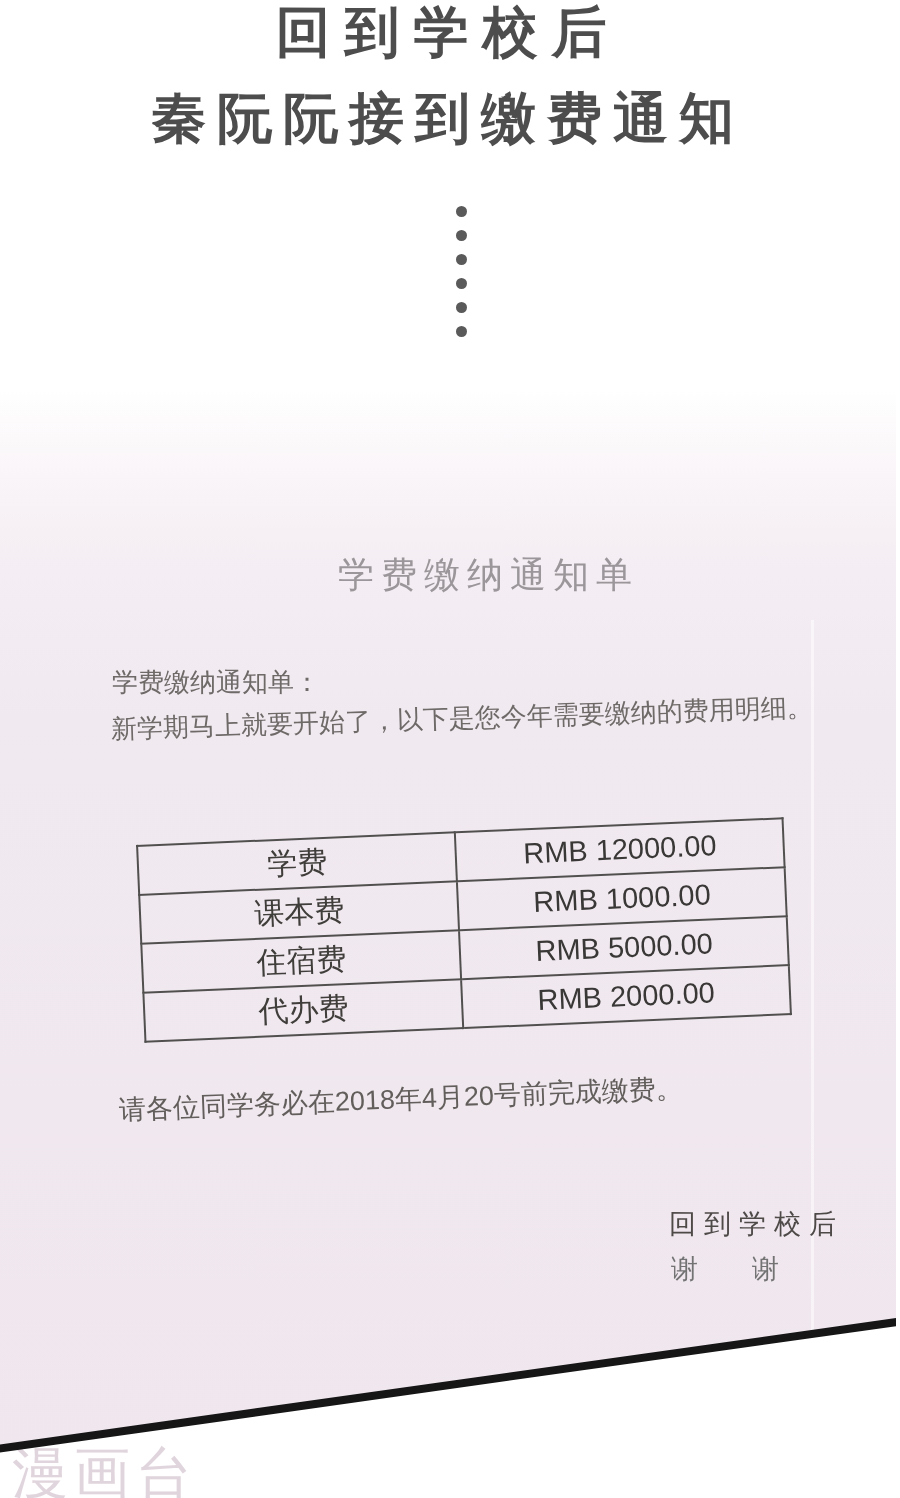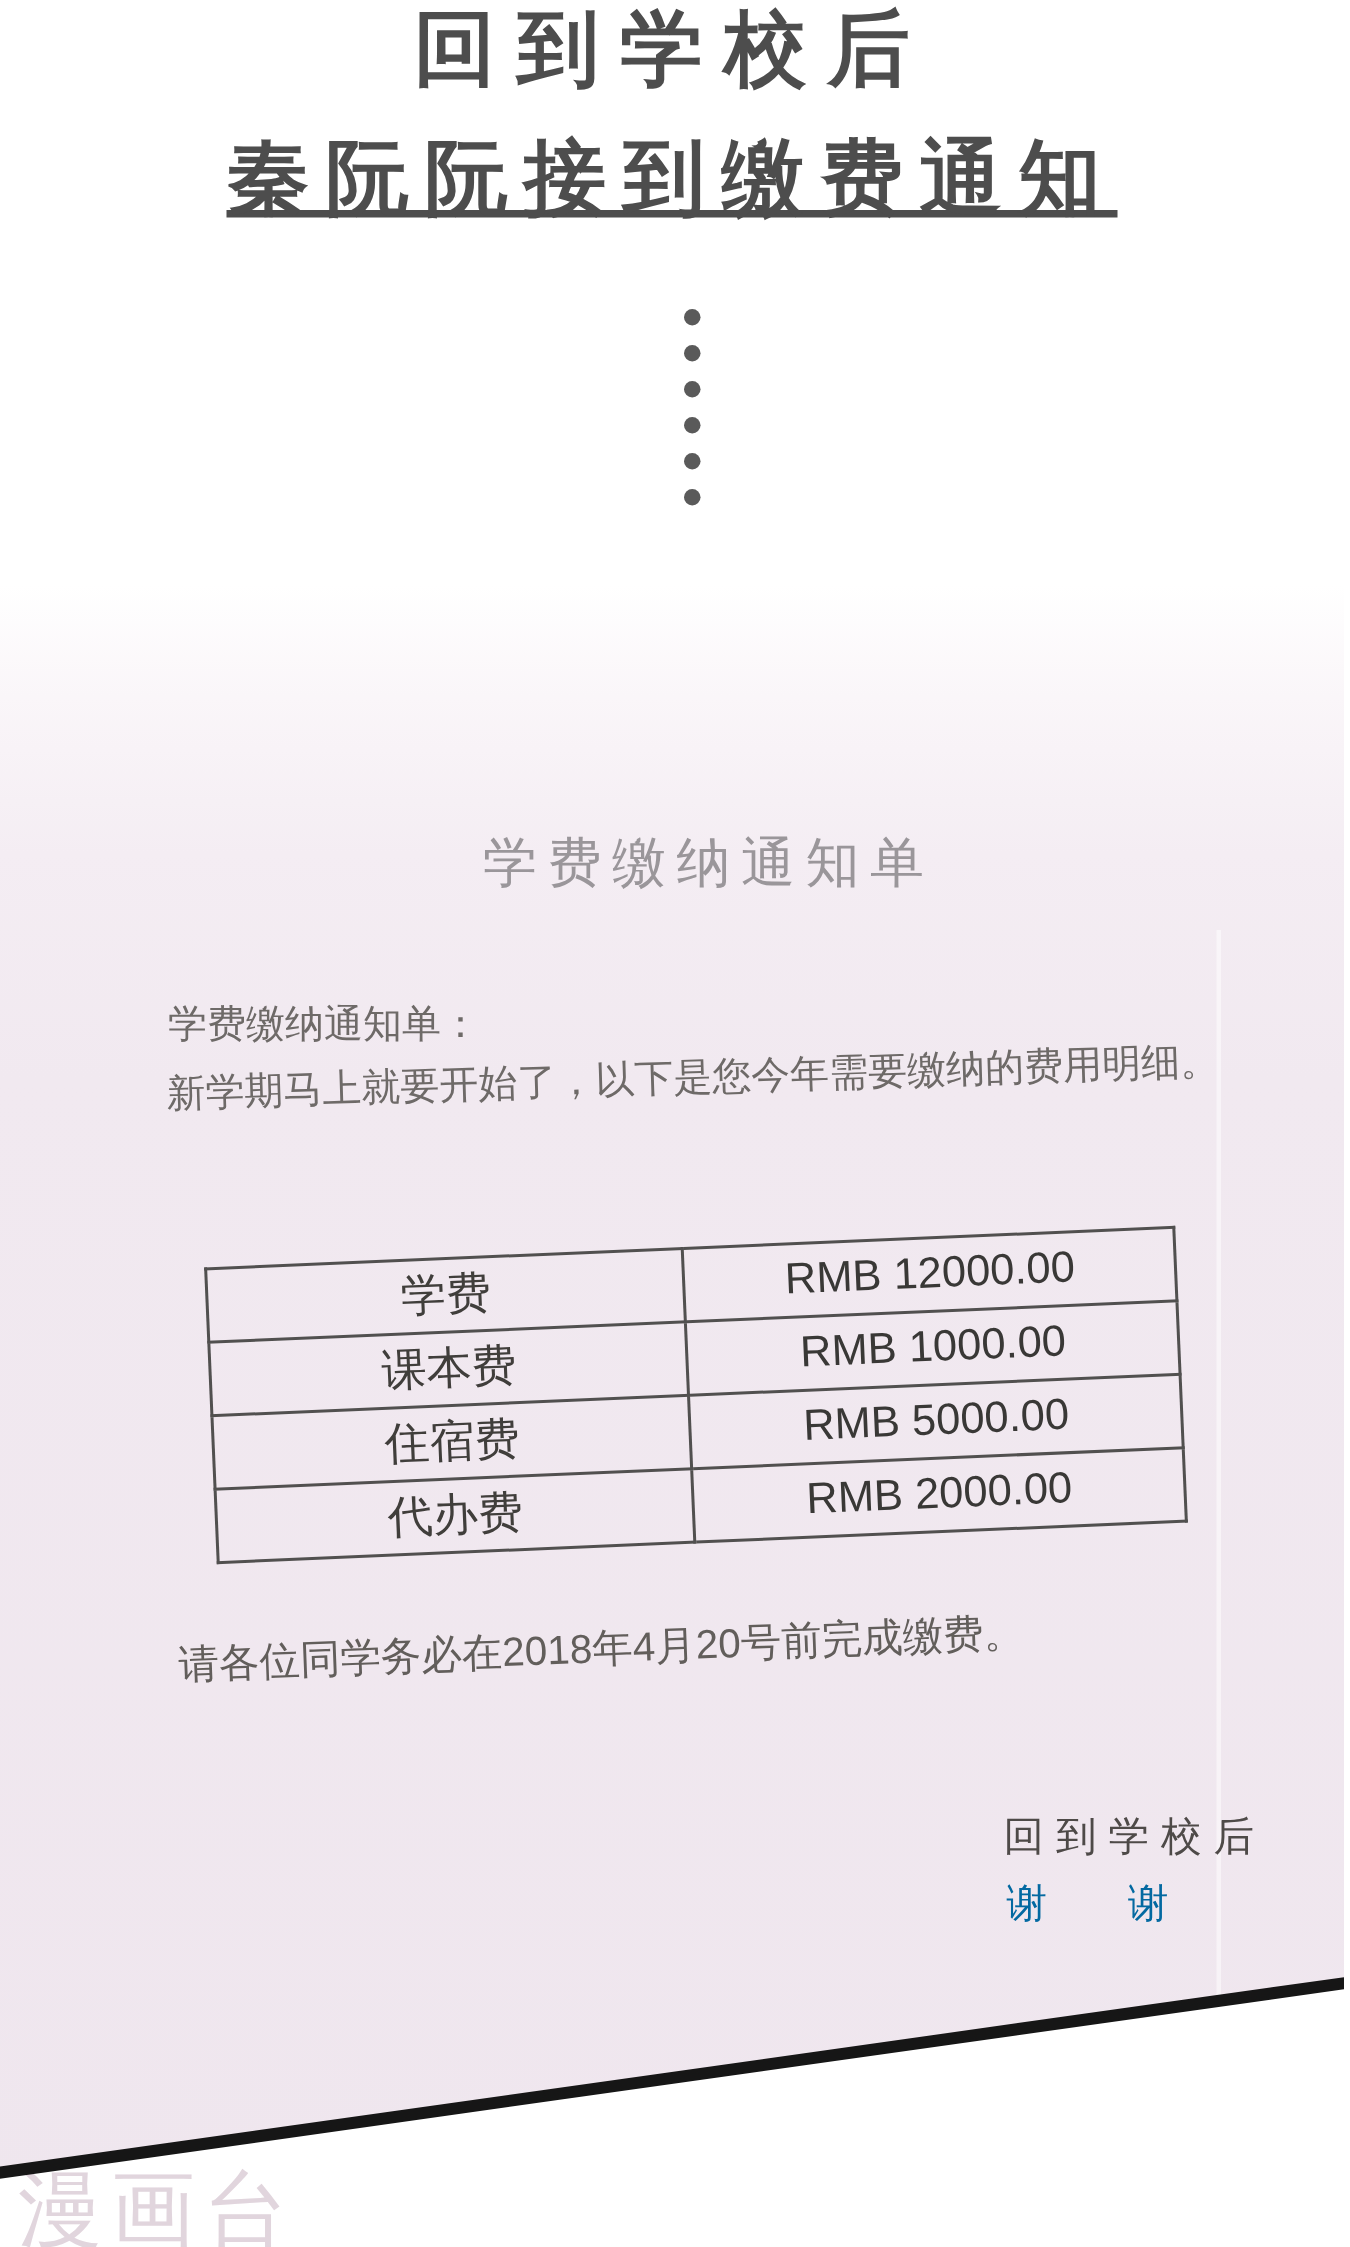--- a/index.html
+++ b/index.html
@@ -22,30 +22,30 @@
     position:absolute;left:811px;top:620px;width:3px;height:710px;
     background:rgba(255,255,255,0.5);
   }
   
   .narration{
     position:absolute;left:0;right:0;text-align:center;
     font-family:"DejaVu Sans", sans-serif;
     font-weight:700;color:#4d4d4d;
   }
   .narr1{top:-4px;font-size:55px;letter-spacing:14px;}
-  .narr2{top:82px;font-size:55px;letter-spacing:11px;text-decoration:underline;}
+  .narr2{top:82px;font-size:55px;letter-spacing:11px;}
   
   .dots{
     position:absolute;left:456px;top:206px;
     display:flex;flex-direction:column;gap:13px;align-items:center;
   }
   .dot{width:11px;height:11px;border-radius:50%;background:#5a5a5a;}
   
   .notice-title{
-    position:absolute;left:322px;top:551px;
+    position:absolute;left:338px;top:551px;
     font-size:36px;letter-spacing:7px;color:#9a969a;
   }
   .greeting{
     position:absolute;left:112px;top:665px;
     font-size:26px;color:#6e6a68;
   }
   .intro{
     position:absolute;left:111px;top:712px;
     font-size:26px;color:#6e6a68;
     transform:rotate(-1.8deg);transform-origin:0 50%;
@@ -70,21 +70,21 @@
     font-size:27px;color:#625e5b;
     transform:rotate(-2.2deg);transform-origin:0 50%;
     white-space:nowrap;
   }
   .closing1{
     position:absolute;left:669px;top:1206px;
     font-size:27px;letter-spacing:8px;color:#4e4a48;
   }
   .closing2{
     position:absolute;left:671px;top:1251px;
-    font-size:27px;color:#0369a1;white-space:pre;
+    font-size:27px;color:#737373;white-space:pre;
   }
   .watermark{
     position:absolute;left:12px;top:1436px;
     font-size:56px;letter-spacing:6px;color:#e1d5dd;
   }
   .edge-svg{position:absolute;left:0;top:0;}
 </style>
 </head>
 <body>
 

